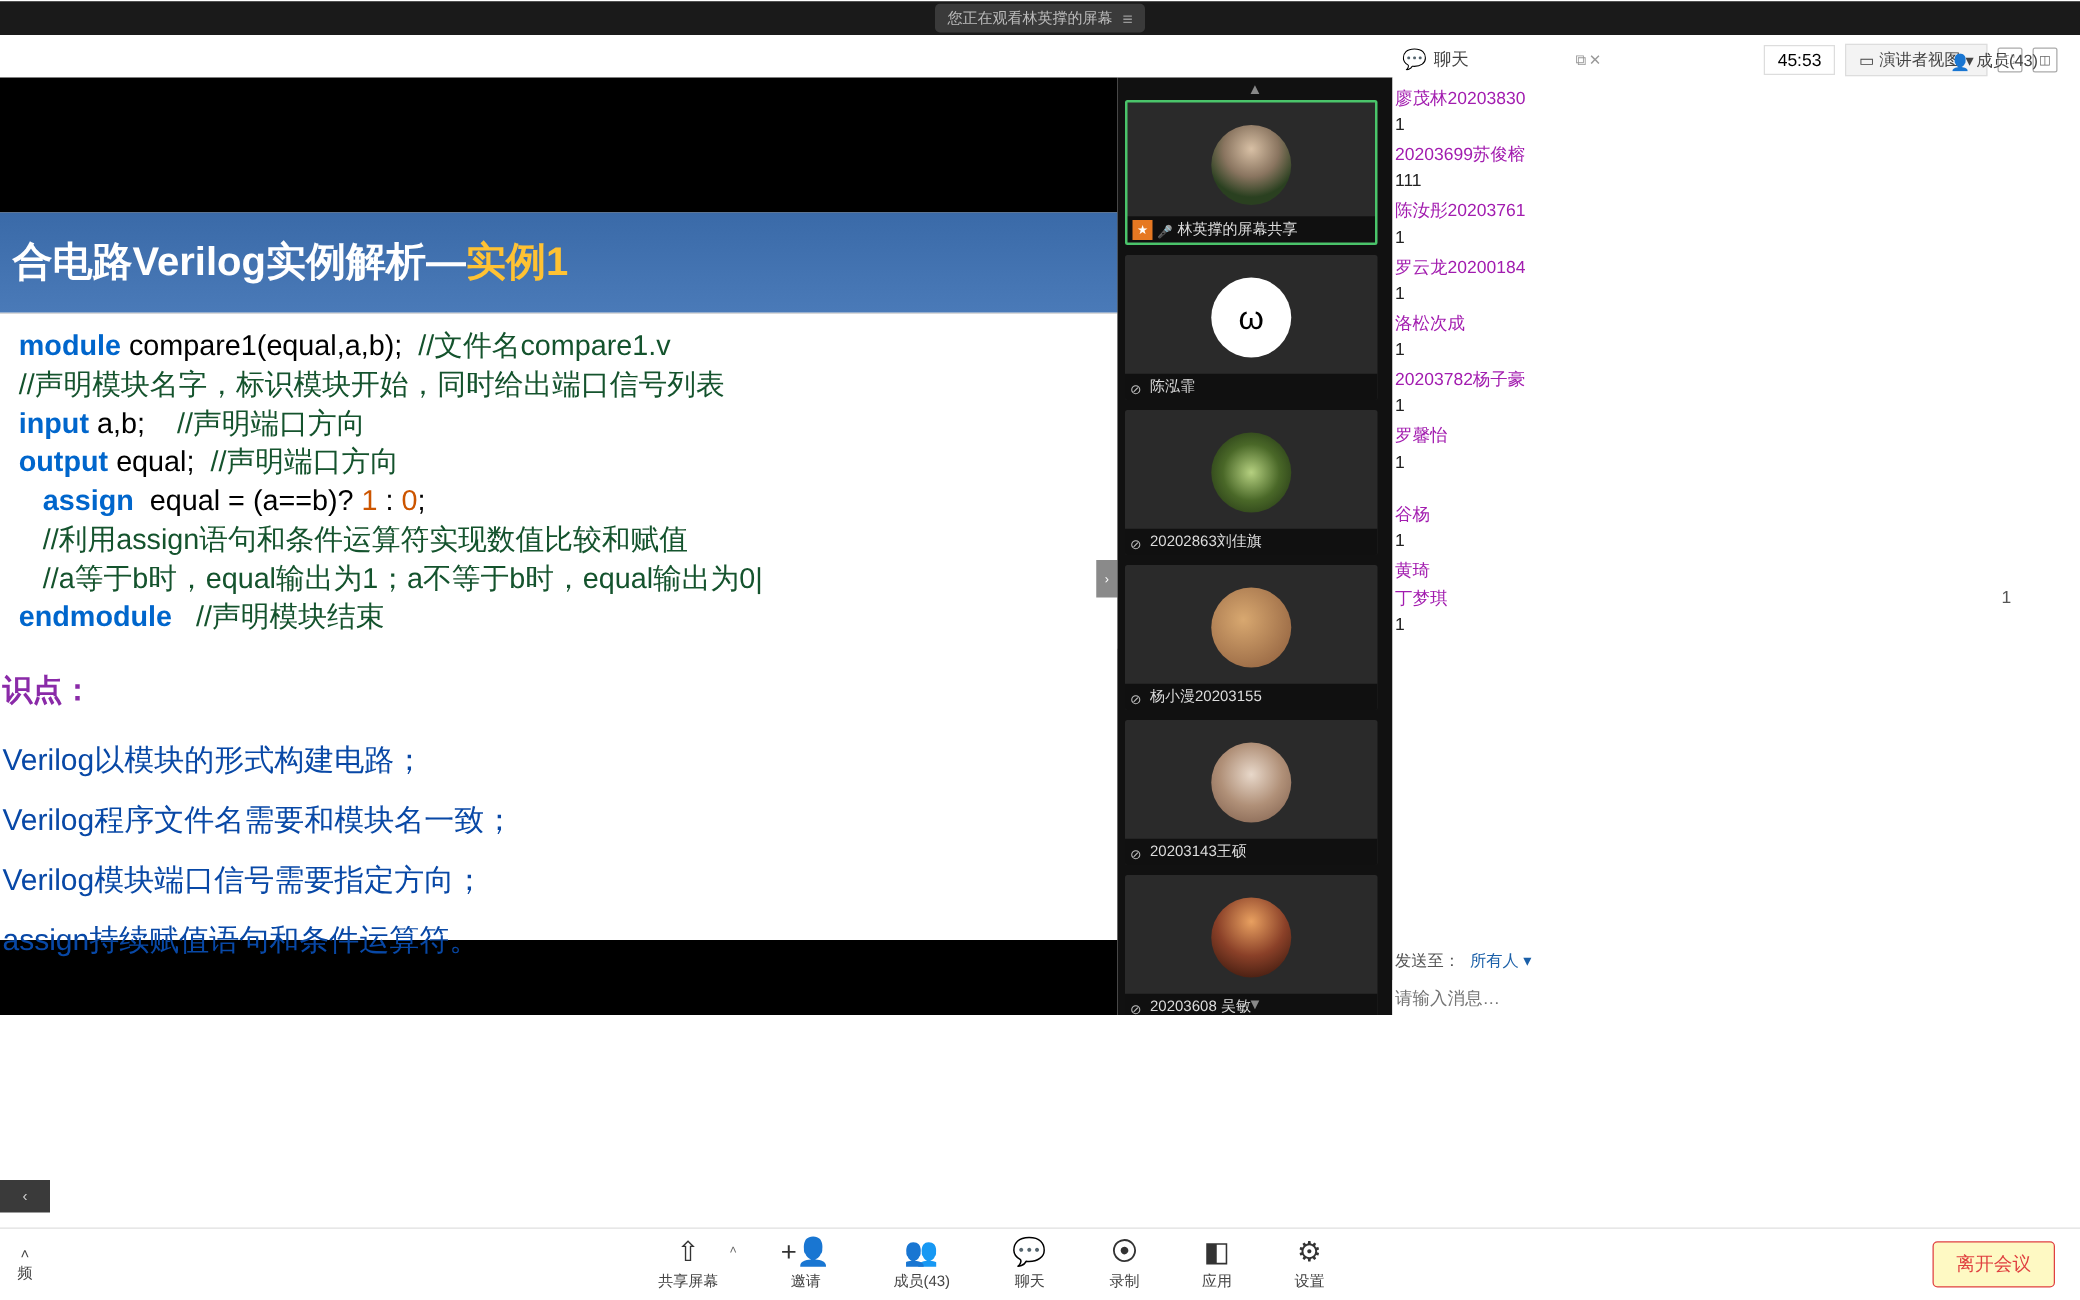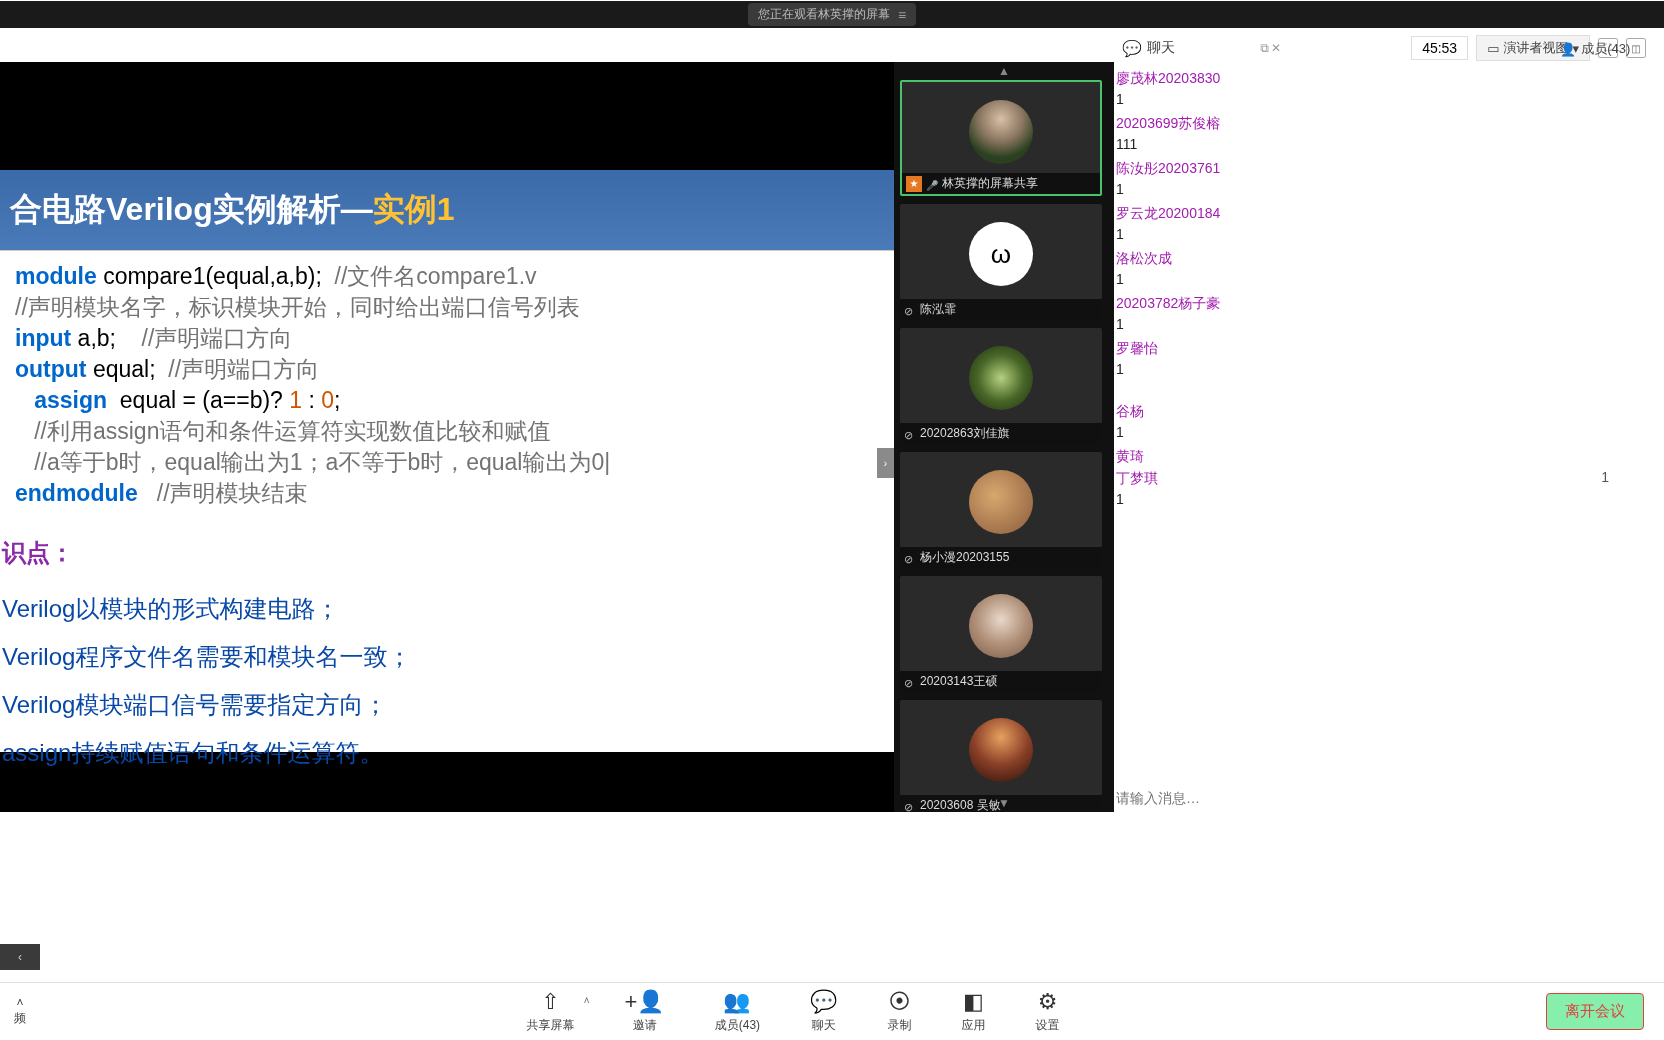--- a/index.html
+++ b/index.html
@@ -22,21 +22,21 @@
 
 .main-area { position: absolute; top: 62px; left: 0; width: 894px; height: 750px; background: #000; }
 .slide-area { position: absolute; top: 108px; left: 0; right: 0; bottom: 60px; background: #fff; }
 
 .slide-header { background: linear-gradient(180deg, #3a6aa8 0%, #4a7ab8 100%); color: #fff; padding: 18px 10px; font-size: 32px; font-weight: bold; position: relative; }
 .slide-header .hl { color: #ffc233; }
 
 .code-container { padding: 10px 15px; font-family: "Courier New", monospace; font-size: 23px; line-height: 1.35; white-space: pre; background: #fff; border-top: 1px solid #ccc; }
 .code .kw { color: #0066cc; font-weight: bold; }
 .code .num { color: #cc5500; }
-.code .cmt { color: #737373; }
+.code .cmt { color: #14532d; }
 
 .points { padding: 10px 2px; font-size: 24px; line-height: 2.0; }
 .points .hdr { color: #8a2aa8; font-weight: bold; margin-bottom: 8px; }
 .points .pt { color: #0848a6; font-weight: normal; }
 
 .collapse-handle { position: absolute; top: 448px; left: 877px; width: 17px; height: 30px; background: #8a8a8a; display: flex; align-items: center; justify-content: center; color: #fff; font-size: 10px; }
 
 .video-panel { position: absolute; top: 62px; left: 894px; width: 220px; height: 750px; background: #111; padding: 18px 6px 0 6px; overflow: hidden; }
 .arrow-up, .arrow-down { position: absolute; left: 50%; transform: translateX(-50%); color: #888; font-size: 12px; }
 .arrow-up { top: 2px; }
@@ -55,29 +55,29 @@
 .mic-icon.muted::before { content: '⊘'; color: #bbb; font-size: 11px; }
 .mic-icon.on::before { content: '🎤'; font-size: 10px; }
 .host-badge { background: #e67822; width: 16px; height: 16px; display: inline-flex; align-items: center; justify-content: center; color: #fff; font-size: 10px; }
 
 .chat-panel { position: absolute; top: 62px; left: 1114px; right: 18px; height: 750px; background: #fff; display: flex; flex-direction: column; }
 .chat-messages { flex: 1; overflow-y: auto; padding: 6px 0; }
 .chat-name { color: #a21caf; font-size: 14px; padding: 2px 2px; }
 .chat-msg { color: #222; font-size: 14px; padding: 1px 2px 6px 2px; }
 .chat-sendto { padding: 6px 2px; font-size: 13px; color: #555; display: flex; align-items: center; gap: 8px; }
 .chat-sendto .target { color: #1a5fa8; }
-.chat-input { border: none; padding: 6px 2px; font-size: 14px; width: 100%; color: #aaa; margin-top: 42px; }
+.chat-input { border: none; padding: 6px 2px; font-size: 14px; width: 100%; color: #aaa; }
 
 .bottom-bar { position: absolute; bottom: 0; left: 0; right: 0; height: 58px; background: #fff; border-top: 1px solid #e0e0e0; display: flex; align-items: center; }
 .bottom-left { width: 40px; display: flex; flex-direction: column; align-items: center; font-size: 12px; color: #444; }
 .bottom-center { flex: 1; display: flex; justify-content: center; gap: 50px; }
 .bottom-item { display: flex; flex-direction: column; align-items: center; gap: 2px; font-size: 12px; color: #444; cursor: pointer; position: relative; }
 .bottom-item .ico { font-size: 22px; color: #333; }
 .bottom-item .caret { position: absolute; right: -15px; top: 6px; font-size: 10px; color: #666; }
-.leave-btn { margin-right: 20px; margin-left: auto; background: #86efac; border: 1px solid #e04040; color: #e04040; padding: 8px 18px; border-radius: 4px; font-size: 15px; cursor: pointer; }
+.leave-btn { margin-right: 20px; margin-left: auto; background: #fef9c3; border: 1px solid #e04040; color: #e04040; padding: 8px 18px; border-radius: 4px; font-size: 15px; cursor: pointer; }
 
 .pg-control { position: absolute; bottom: 70px; left: 0; width: 40px; height: 26px; background: #3a3a3a; display: flex; align-items: center; justify-content: center; color: #ccc; font-size: 12px; }
 </style>
 </head>
 <body>
 
 <div class="top-bar">
   <div class="top-badge">
     <span>您正在观看林英撑的屏幕</span>
     <span class="menu-dots">≡</span>
@@ -176,20 +176,24 @@
         </div>
       </div>
     </div>
   <div class="arrow-down">▼</div>
 </div>
 
 <div class="chat-panel">
   <div class="chat-messages" id="chat-messages"><div class="chat-name">廖茂林20203830</div><div class="chat-msg">1</div><div class="chat-name">20203699苏俊榕</div><div class="chat-msg">111</div><div class="chat-name">陈汝彤20203761</div><div class="chat-msg">1</div><div class="chat-name">罗云龙20200184</div><div class="chat-msg">1</div><div class="chat-name">洛松次成</div><div class="chat-msg">1</div><div class="chat-name">20203782杨子豪</div><div class="chat-msg">1</div><div class="chat-name">罗馨怡</div><div class="chat-msg">1</div><br><div class="chat-name">谷杨</div><div class="chat-msg">1</div><div class="chat-name">黄琦</div><div style="position:relative">
         <div class="chat-msg" style="position:absolute;right:35px;color:#555">1</div>
       </div><div class="chat-name">丁梦琪</div><div class="chat-msg">1</div></div>
+  <div class="chat-sendto">
+    <span>发送至：</span>
+    <span class="target">所有人 ▾</span>
+  </div>
   <input class="chat-input" placeholder="请输入消息…" style="">
 </div>
 
 <div class="bottom-bar">
   <div class="bottom-left">
     <span class="ico">˄</span>
     <span>频</span>
   </div>
   <div class="bottom-center" id="bottom-items">
       <div class="bottom-item">

